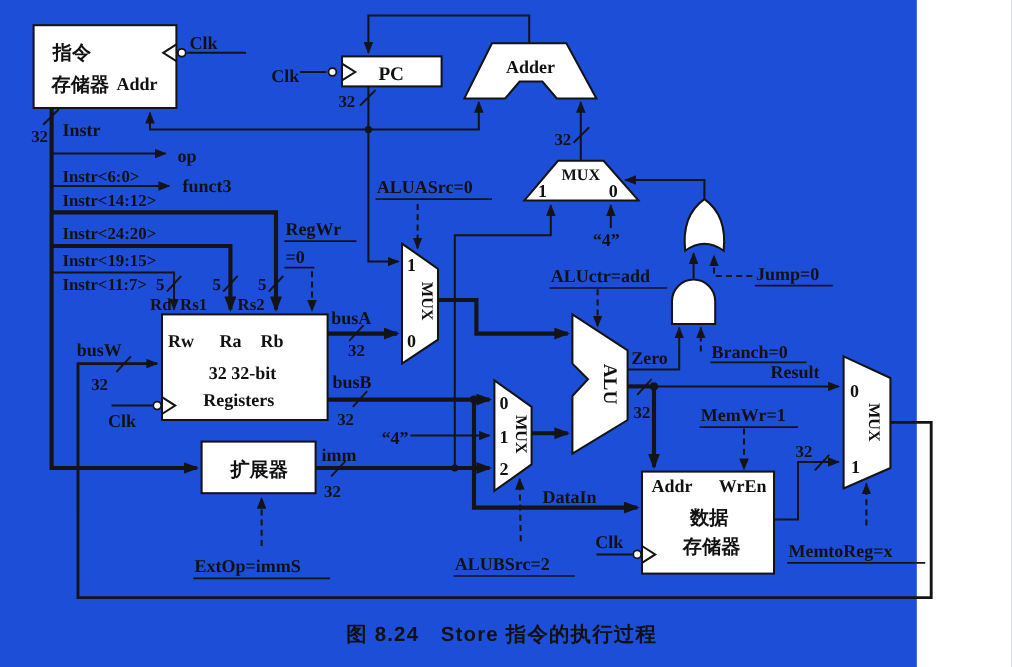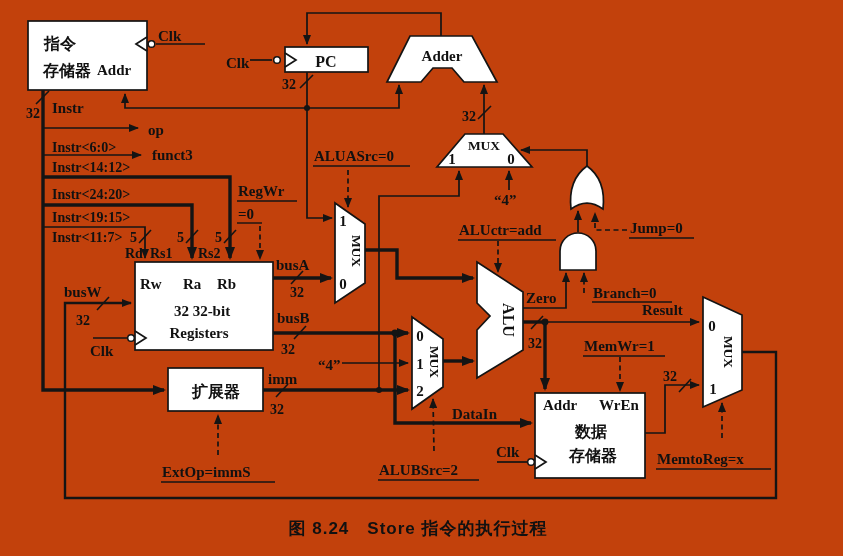--- a/index.html
+++ b/index.html
@@ -1,16 +1,16 @@
 <!DOCTYPE html>
 <html><head>
 <meta charset="utf-8">
 <style>
   html,body{margin:0;padding:0;background:#fff;}
-  .stage{width:843px;height:556px;background:#c2410c;position:relative;}
+  .stage{width:764px;height:556px;background:#1d4ed8;position:relative;}
   svg{display:block}
   .wire{fill:none;stroke:#141414;stroke-width:1.7px;}
   .thick{stroke-width:3.4px;}
   .mid{stroke-width:2.4px;}
   .dash{stroke-dasharray:5 3.5;}
   .box{fill:#fff;stroke:#141414;stroke-width:1.7px;}
   .gate{fill:#fff;stroke:#141414;stroke-width:1.7px;}
   .sl{stroke:#141414;stroke-width:1.6px;}
   .ul{stroke:#141414;stroke-width:1.4px;}
   .dot{fill:#141414;stroke:none;}

